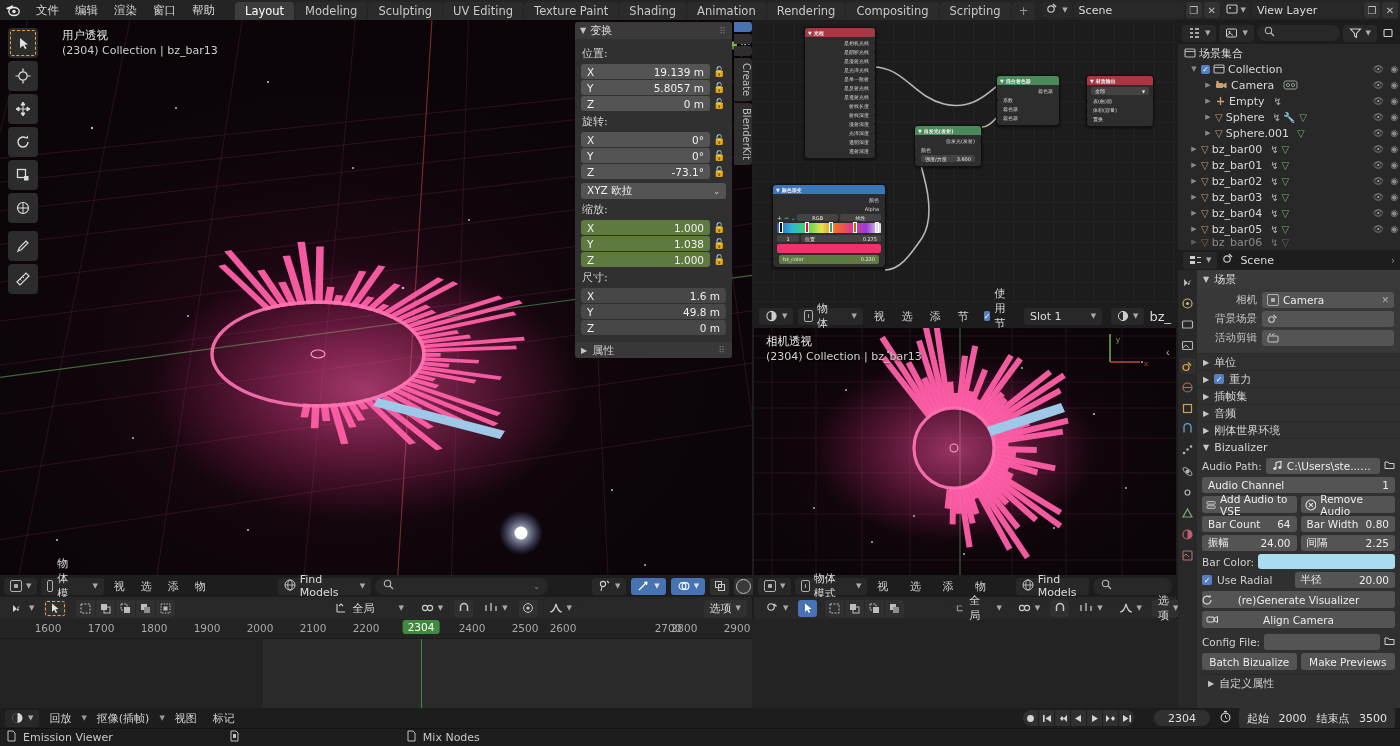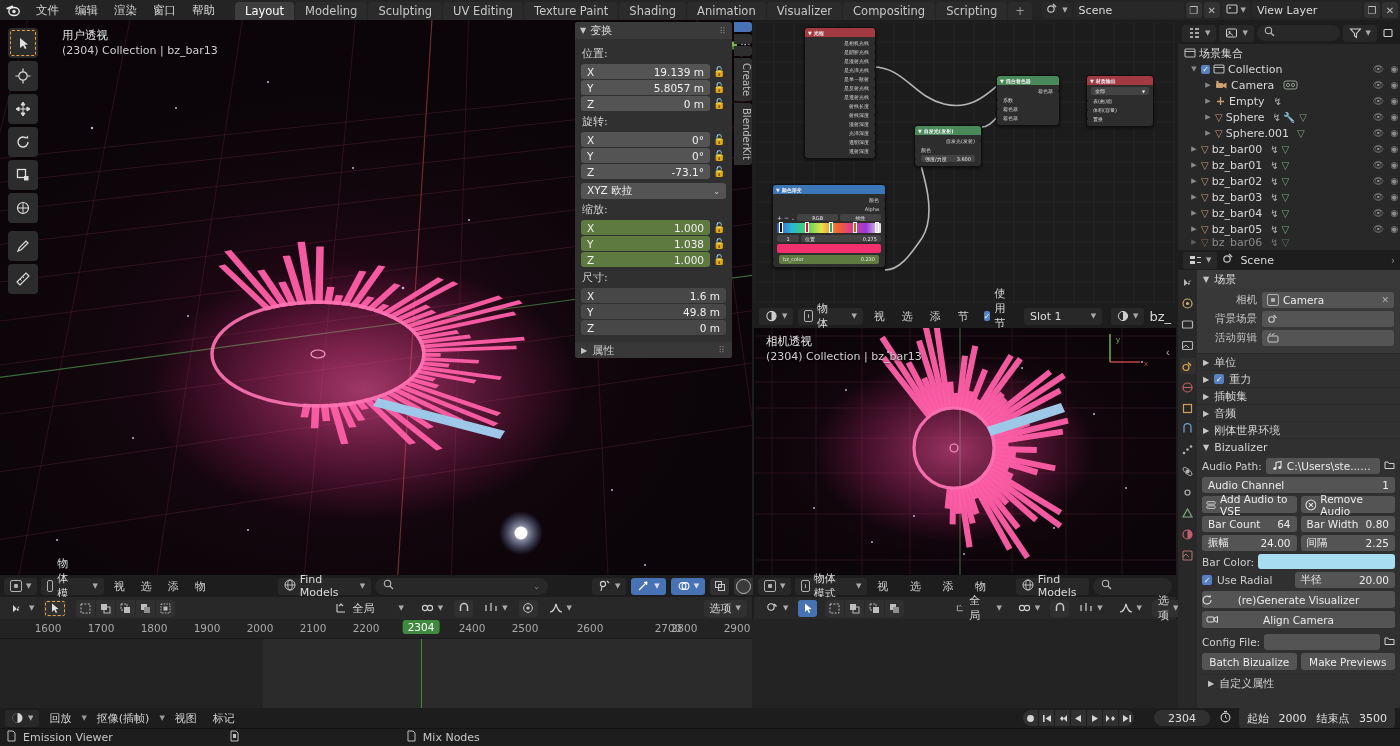--- a/index.html
+++ b/index.html
@@ -268,21 +268,21 @@
     <div class="menu-item">帮助</div>
 
     <div class="wstabs">
       <div class="wstab active">Layout</div>
       <div class="wstab">Modeling</div>
       <div class="wstab">Sculpting</div>
       <div class="wstab">UV Editing</div>
       <div class="wstab">Texture Paint</div>
       <div class="wstab">Shading</div>
       <div class="wstab">Animation</div>
-      <div class="wstab">Visualizer</div>
+      <div class="wstab">Rendering</div>
       <div class="wstab">Compositing</div>
       <div class="wstab">Scripting</div>
       <div class="wstab plus">+</div>
     </div>
 
     <div class="topbar-right">
       <div class="scene-field">
         <span>
           <svg width="13" height="13" viewBox="0 0 13 13">
               <circle cx="5" cy="7" r="3.2" fill="none" stroke="#c8c8c8" stroke-width="1.2"></circle>
@@ -929,21 +929,21 @@
       <div class="tl-tick" style="left:48px">1600</div>
       <div class="tl-tick" style="left:101px">1700</div>
       <div class="tl-tick" style="left:154px">1800</div>
       <div class="tl-tick" style="left:207px">1900</div>
       <div class="tl-tick" style="left:260px">2000</div>
       <div class="tl-tick" style="left:313px">2100</div>
       <div class="tl-tick" style="left:366px">2200</div>
       <div class="tl-current" style="left:421px">2304</div>
       <div class="tl-tick" style="left:472px">2400</div>
       <div class="tl-tick" style="left:525px">2500</div>
-      <div class="tl-tick" style="left:590px">2600</div>
+      <div class="tl-tick" style="left:563px">2600</div>
       <div class="tl-tick" style="left:668px">2700</div>
       <div class="tl-tick" style="left:684px">2800</div>
       <div class="tl-tick" style="left:737px">2900</div>
       <div class="tl-tick" style="left:790px">3000</div>
       <div class="tl-tick" style="left:843px">3100</div>
       <div class="tl-tick" style="left:896px">3200</div>
       <div class="tl-tick" style="left:949px">3300</div>
       <div class="tl-tick" style="left:1002px">3400</div>
       <div class="tl-tick" style="left:1055px">3500</div>
       <div class="tl-tick" style="left:1108px">3600</div>

